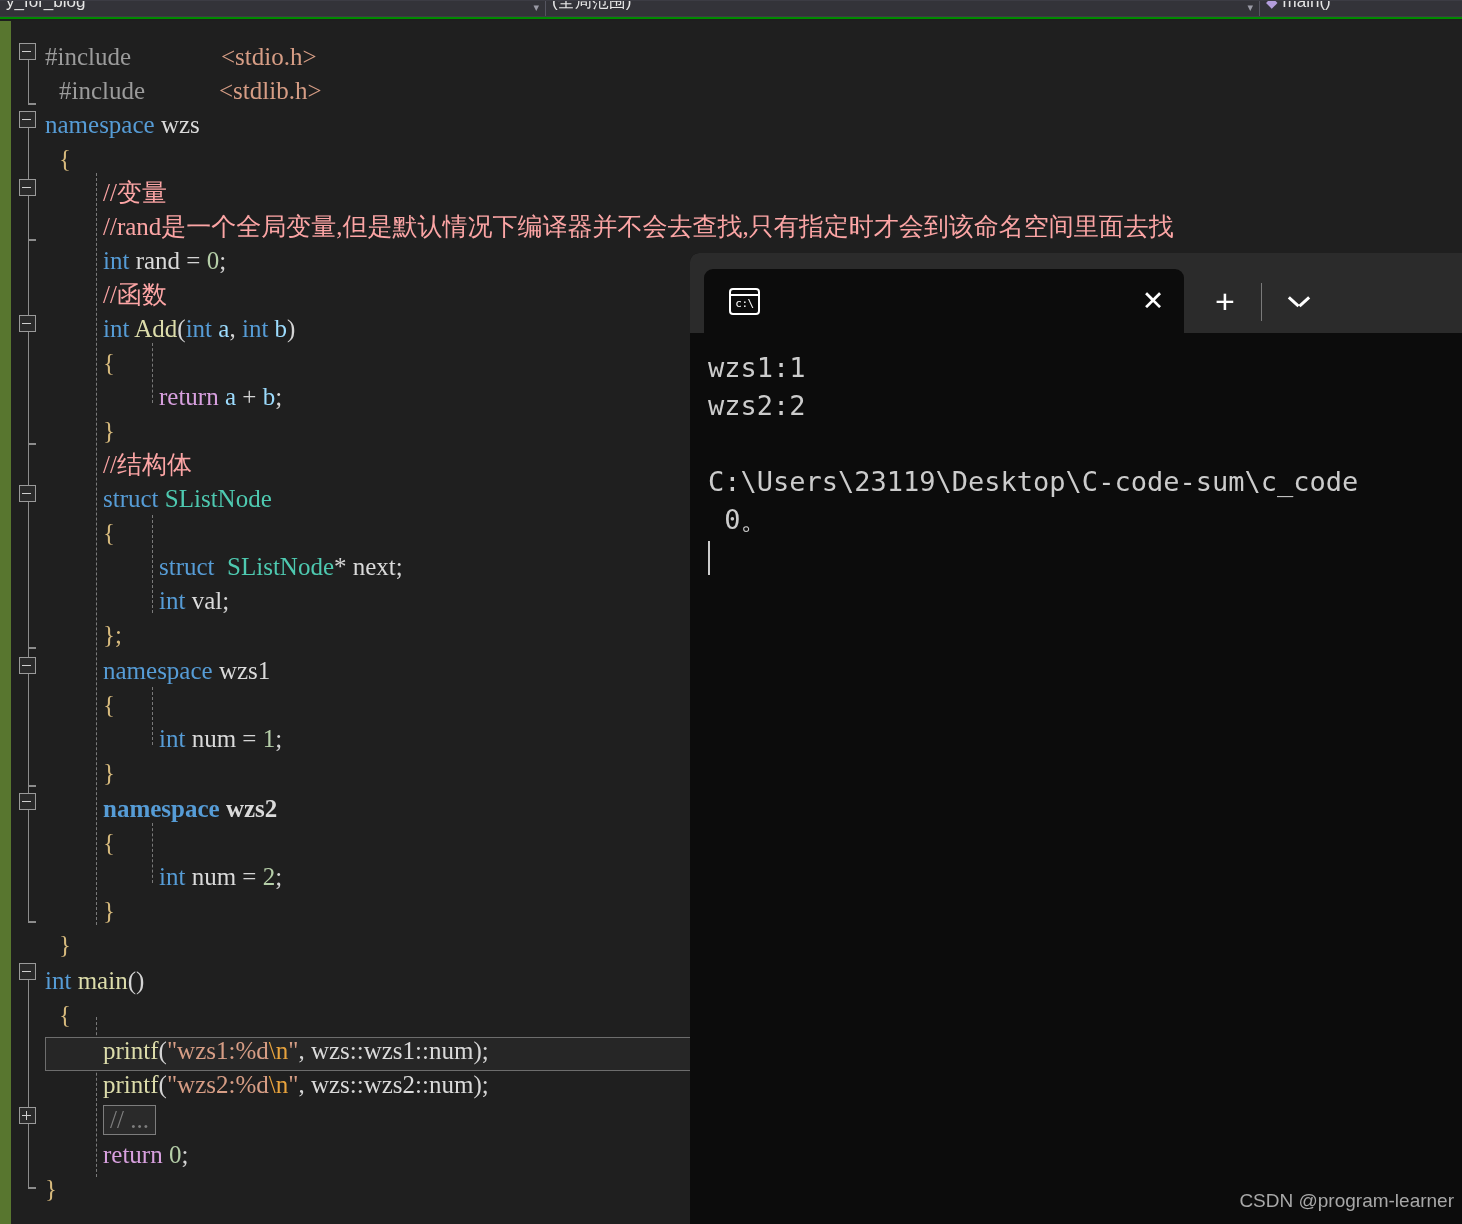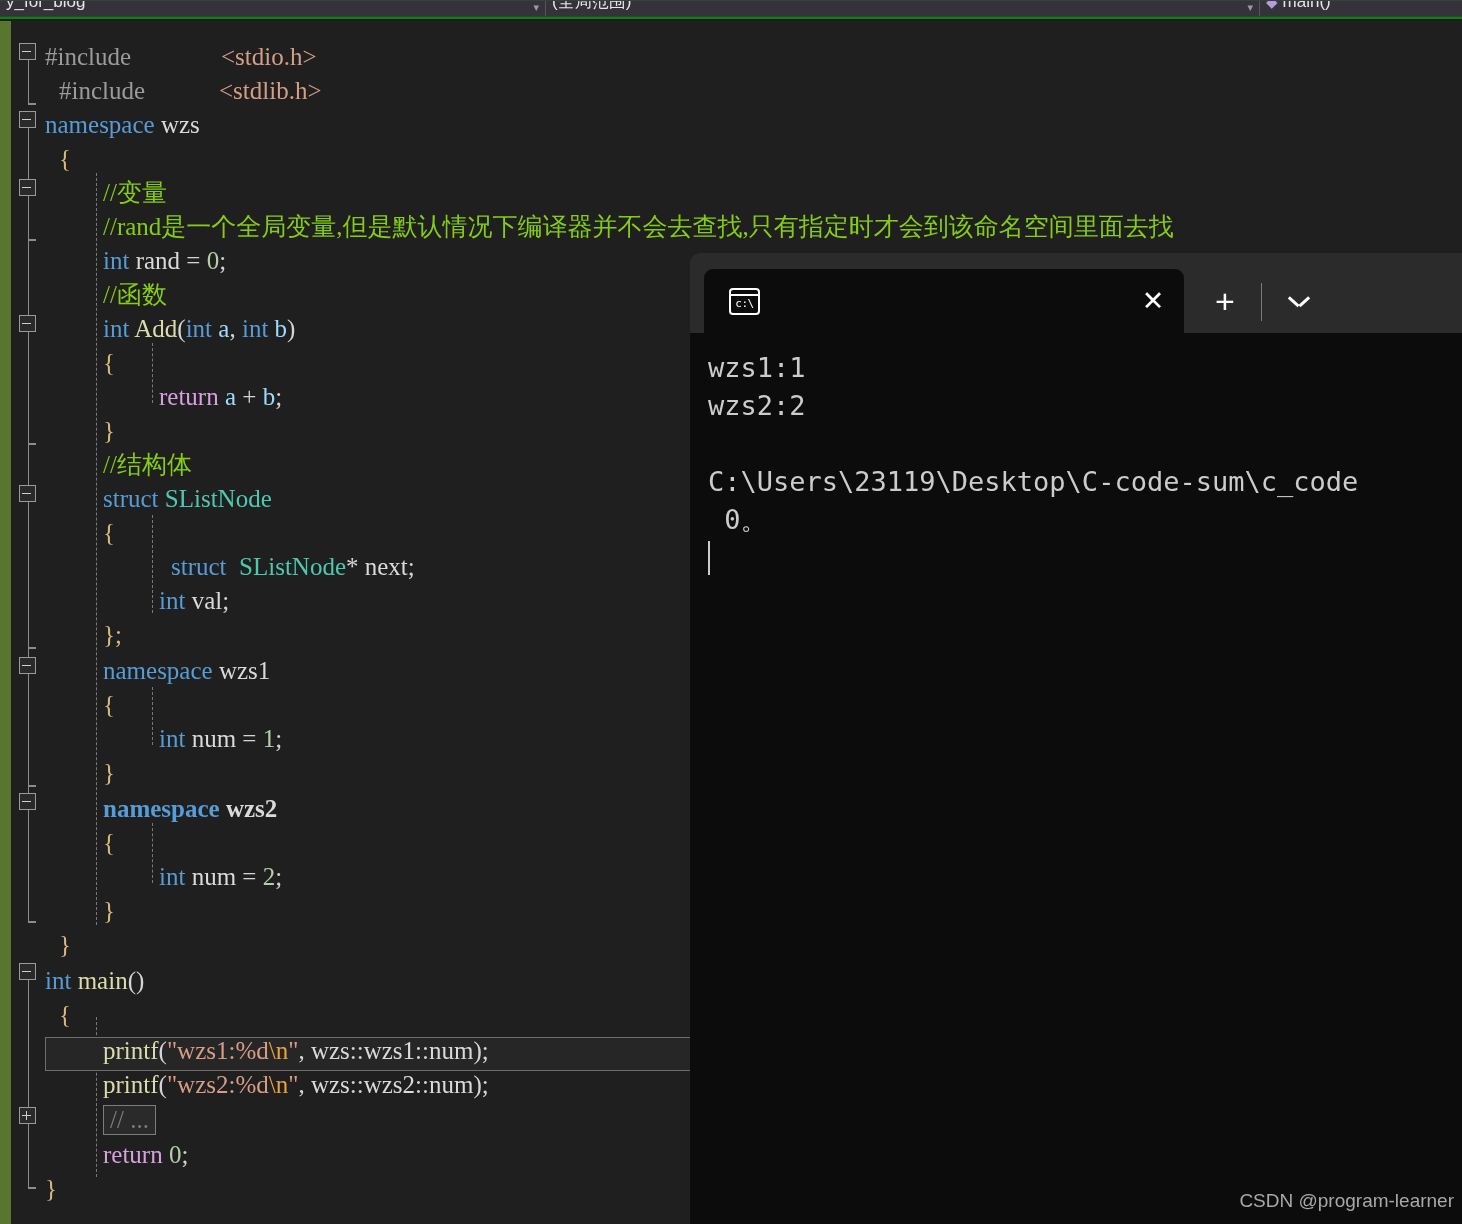--- a/index.html
+++ b/index.html
@@ -89,21 +89,21 @@
   
   .kw   { color: #569cd6; }
   .typ  { color: #4ec9b0; }
   .fn   { color: #dcdcaa; }
   .var  { color: #9cdcfe; }
   .pl   { color: #d4d4d4; }
   .pp   { color: #9b9b9b; }
   .str  { color: #d69d85; }
   .esc  { color: #e8a33d; }
   .num  { color: #b5cea8; }
-  .cmt  { color: #84cc16; }
+  .cmt  { color: #fca5a5; }
   .ctl  { color: #d8a0df; }
   .brc  { color: #d7ba7d; }
   .id   { color: #dadada; }
 
   .curline {
     position: absolute; left: 34px; top: 0; height: 34px;
     border: 1.5px solid #6d6d6d; background: #262626;
   }
   .collapsed {
     border: 1.5px solid #7d7d7d; background: #2a2a2a;
@@ -283,21 +283,21 @@
       <div class="line" style="top:359px;"><span class="code" style="left:148px;"><span class="ctl">return</span> <span class="var">a</span> <span class="pl">+</span> <span class="var">b</span><span class="pl">;</span></span></div>
 
       <div class="line" style="top:393px;"><span class="code brc" style="left:92px;">}</span></div>
 
       <div class="line" style="top:427px;"><span class="code cmt" style="left:92px;">//结构体</span></div>
 
       <div class="line" style="top:461px;"><span class="code" style="left:92px;"><span class="kw">struct</span> <span class="typ">SListNode</span></span></div>
 
       <div class="line" style="top:495px;"><span class="code brc" style="left:92px;">{</span></div>
 
-      <div class="line" style="top:529px;"><span class="code" style="left:160px;"><span class="kw">struct</span>  <span class="typ">SListNode</span><span class="pl">* </span><span class="id">next</span><span class="pl">;</span></span></div>
+      <div class="line" style="top:529px;"><span class="code" style="left:148px;"><span class="kw">struct</span>  <span class="typ">SListNode</span><span class="pl">* </span><span class="id">next</span><span class="pl">;</span></span></div>
 
       <div class="line" style="top:563px;"><span class="code" style="left:148px;"><span class="kw">int</span> <span class="id">val</span><span class="pl">;</span></span></div>
 
       <div class="line" style="top:597px;"><span class="code brc" style="left:92px;">};</span></div>
 
       <div class="line" style="top:633px;"><span class="code" style="left:92px;"><span class="kw">namespace</span> <span class="id">wzs1</span></span></div>
 
       <div class="line" style="top:667px;"><span class="code brc" style="left:92px;">{</span></div>
 
       <div class="line" style="top:701px;"><span class="code" style="left:148px;"><span class="kw">int</span> <span class="id">num</span> <span class="pl">=</span> <span class="num">1</span><span class="pl">;</span></span></div>

